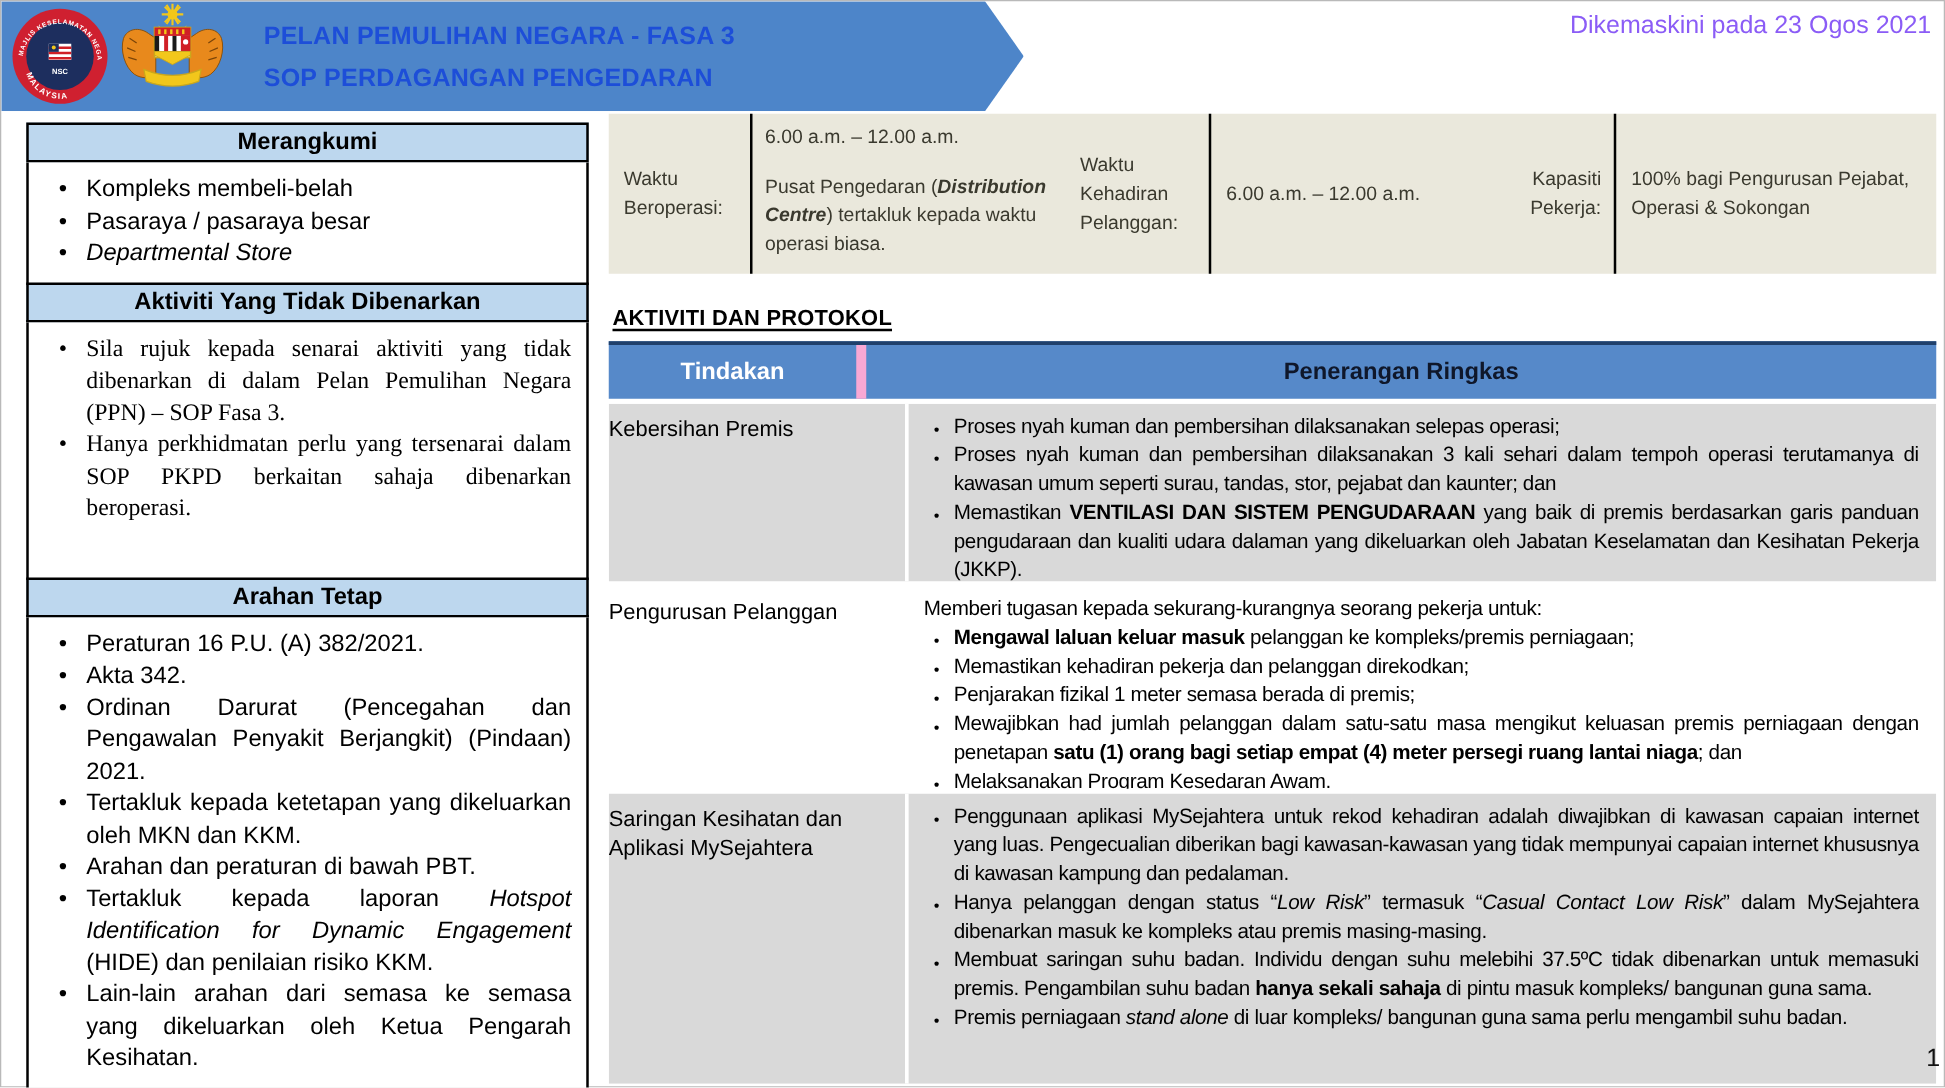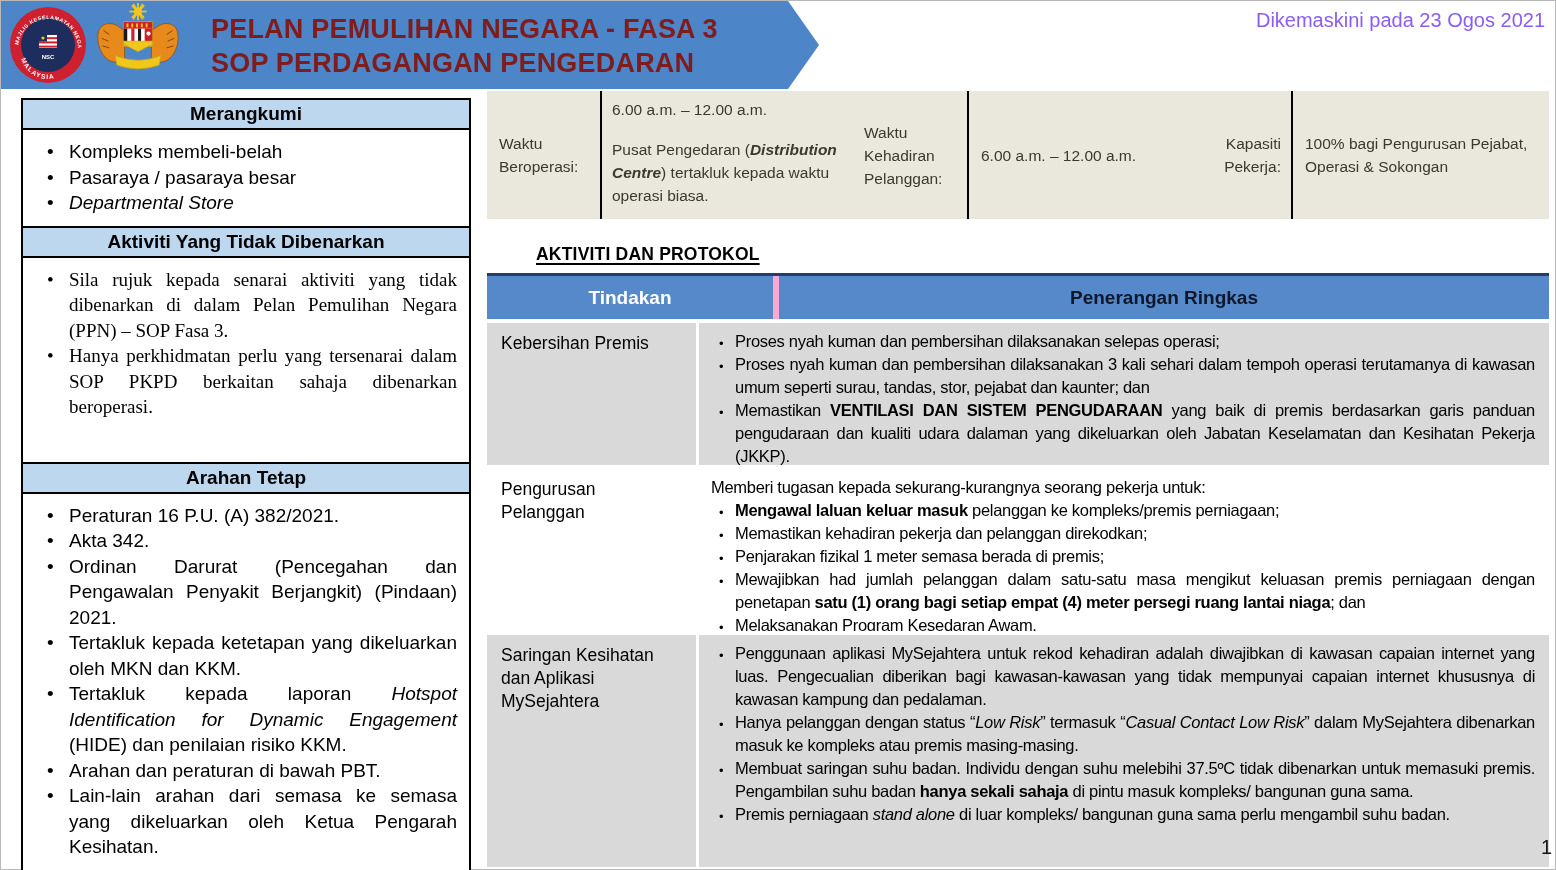--- a/index.html
+++ b/index.html
@@ -4,21 +4,21 @@
 <style>
   html,body{margin:0;padding:0;}
   body{width:1556px;height:870px;position:relative;background:#fff;font-family:"Liberation Sans",sans-serif;color:#000;overflow:hidden;}
   .page{position:absolute;inset:0;border:1px solid #b9b9b9;box-sizing:border-box;}
 
   
   .banner{position:absolute;left:0;top:0;width:818px;height:88px;background:#4d85c9;
           clip-path:polygon(0 0,787px 0,818px 44px,787px 88px,0 88px);}
   .logo-mkn{position:absolute;left:7px;top:4px;width:80px;height:80px;}
   .logo-jata{position:absolute;left:88px;top:1px;width:98px;height:86px;}
-  .title{position:absolute;left:210px;top:11px;color:#7f1d1d;font-weight:bold;font-size:27px;line-height:34px;letter-spacing:.2px;}
+  .title{position:absolute;left:210px;top:11px;color:#1d4ed8;font-weight:bold;font-size:20px;line-height:34px;letter-spacing:.2px;}
   .updated{position:absolute;right:10px;top:8px;font-size:20px;color:#8b5cf6;}
 
   
   #sidebar{position:absolute;left:20px;top:97px;width:450px;box-sizing:border-box;}
   .sb-head{background:#bdd7ee;border:2px solid #000;font-weight:bold;font-size:19px;text-align:center;padding:3px 0;}
   .sb-body + .sb-head{border-top:none;}
   .sb-body{border:2px solid #000;border-top:none;padding:9px 12px 10px 12px;font-size:19px;background:#fff;}
   #sidebar > .sb-body:nth-child(4){padding-bottom:42px;font-family:Liberation Serif, serif;}
   #sidebar > .sb-body:nth-child(6){padding-bottom:22px;}
   ul.blist{margin:0;padding:0 0 0 34px;list-style:none;}
@@ -32,36 +32,36 @@
   .it-label1{flex:0 0 101px;display:flex;align-items:center;padding-left:12px;}
   .it-value1{flex:0 0 232px;padding:7px 10px;}
   .it-value1 .para{margin-top:17px;}
   .it-label2{flex:0 0 103px;display:flex;align-items:center;padding-left:10px;}
   .it-value2{flex:0 0 200px;display:flex;align-items:center;padding-left:12px;}
   .it-label3{flex:0 0 100px;display:flex;align-items:center;justify-content:flex-end;text-align:right;padding-right:10px;}
   .it-value3{flex:1;display:flex;align-items:center;padding:0 8px 0 12px;}
 
   
   .protocol-heading{position:absolute;left:489px;top:243px;font-weight:bold;font-size:17.5px;
-                    text-decoration:underline;text-decoration-thickness:2px;text-underline-offset:3px;letter-spacing:.2px;margin-left:46px;}
+                    text-decoration:underline;text-decoration-thickness:2px;text-underline-offset:3px;letter-spacing:.2px;}
 
   
   .ptable{position:absolute;left:486px;top:272px;width:1062px;height:594px;display:flex;flex-direction:column;gap:4px;}
   .phead{flex:0 0 46px;background:#5689c9;border-top:3px solid #20406b;display:flex;box-sizing:border-box;}
-  .phead .hc1{width:292px;border-right:6px solid #f9a8d4;box-sizing:border-box;display:flex;align-items:center;justify-content:center;
+  .phead .hc1{width:206px;border-right:8px solid #f9a8d4;box-sizing:border-box;display:flex;align-items:center;justify-content:center;
               color:#fff;font-weight:bold;font-size:19px;}
   .phead .hc2{flex:1;display:flex;align-items:center;justify-content:center;color:#0f172a;font-weight:bold;font-size:19px;}
   #prows{flex:1;display:flex;flex-direction:column;gap:4px;min-height:0;overflow:hidden;}
   .prow{display:flex;min-height:0;}
   #prows .prow:nth-child(1){flex:0 0 142px;}
   #prows .prow:nth-child(2){flex:0 0 162px;}
   #prows .prow:nth-child(3){flex:1 1 auto;}
   .prow.gray > div{background:#d9d9d9;}
   .prow.white > div{background:#fff;}
-  .action{width:212px;border-right:3px solid #fff;box-sizing:border-box;padding:9px 14px;font-size:17.5px;line-height:23px;}
+  .action{width:240px;border-right:3px solid #fff;box-sizing:border-box;padding:9px 0;font-size:17.5px;line-height:23px;}
   .desc{flex:1;padding:7px 14px 6px 10px;font-size:16.5px;line-height:23px;letter-spacing:-0.3px;overflow:hidden;}
   .intro{margin-left:2px;}
   ul.plist{margin:0;padding:0 0 0 26px;list-style:none;}
   ul.plist li{position:relative;text-align:justify;}
   ul.plist li::before{content:"\2022";position:absolute;left:-16px;font-size:13px;top:2px;}
   .b{font-weight:bold;}
   .i{font-style:italic;}
 
   .pagenum{position:absolute;left:1540px;top:835px;font-size:20px;color:#111;}
 </style>
@@ -167,22 +167,22 @@
           <li><span>Hanya perkhidmatan perlu yang tersenarai dalam SOP PKPD berkaitan sahaja dibenarkan beroperasi.</span></li>
         </ul>
       </div>
       <div class="sb-head">Arahan Tetap</div>
       <div class="sb-body">
         <ul class="blist">
           <li><span>Peraturan 16 P.U. (A) 382/2021.</span></li>
           <li><span>Akta 342.</span></li>
           <li><span>Ordinan Darurat (Pencegahan dan Pengawalan Penyakit Berjangkit) (Pindaan) 2021.</span></li>
           <li><span>Tertakluk kepada ketetapan yang dikeluarkan oleh MKN dan KKM.</span></li>
+          <li><span>Arahan dan peraturan di bawah PBT.</span></li>
           <li><span>Tertakluk kepada laporan </span><span class="i">Hotspot Identification for Dynamic Engagement</span><span> (HIDE) dan penilaian risiko KKM.</span></li>
-          <li><span>Arahan dan peraturan di bawah PBT.</span></li>
           <li><span>Lain-lain arahan dari semasa ke semasa yang dikeluarkan oleh Ketua Pengarah Kesihatan.</span></li>
         </ul>
       </div>
     </div>
 
   <div class="info-table">
     <div class="it-label1">Waktu Beroperasi:</div>
     <div class="it-div"></div>
     <div class="it-value1">
       <div>6.00 a.m. – 12.00 a.m.</div>

